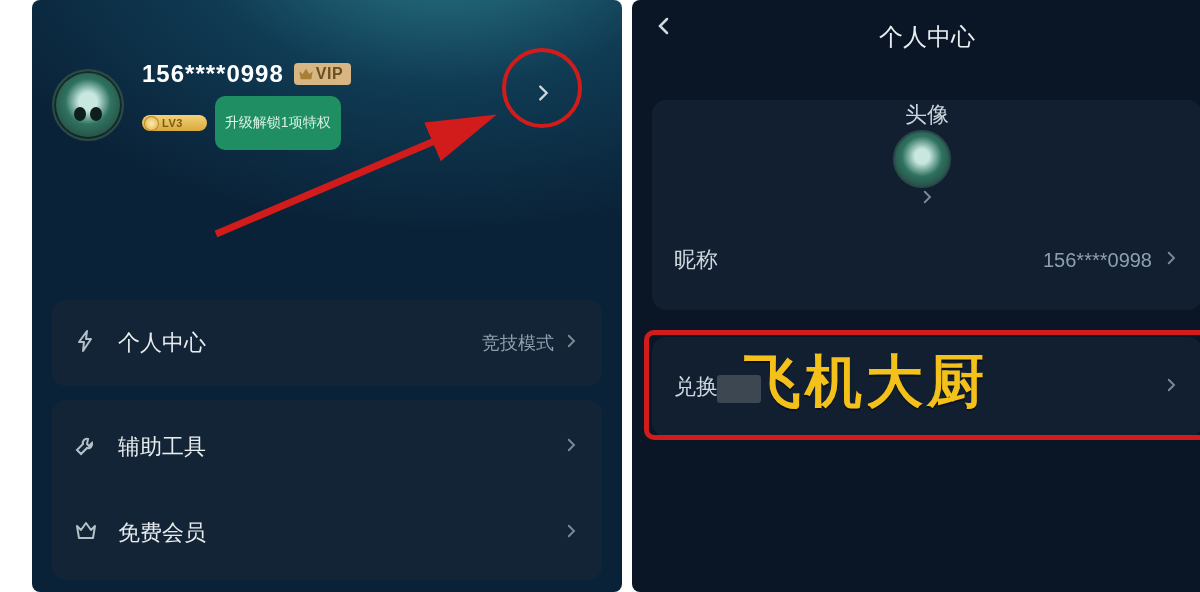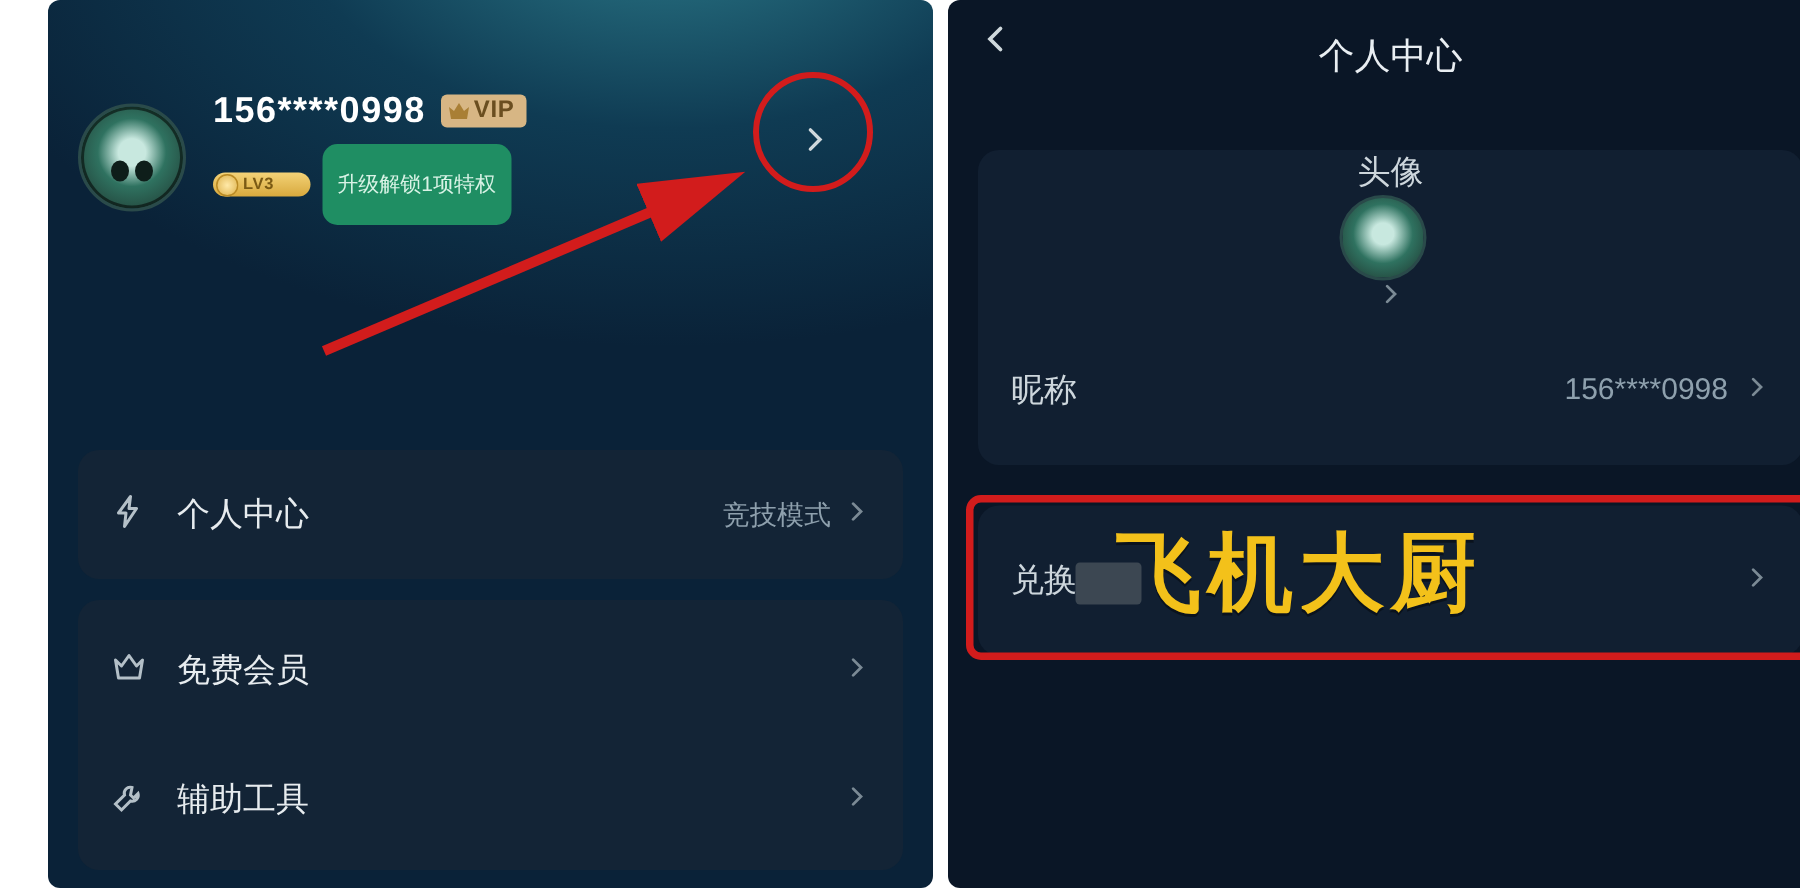--- a/index.html
+++ b/index.html
@@ -220,37 +220,37 @@
             <path fill="none" stroke="currentColor" stroke-width="2.5" stroke-linecap="round" d="M9 5l7 7-7 7"></path>
           </svg>
       </span>
     </div>
   </div>
 
   <div id="others" class="llist">
     <div class="lrow">
       <span class="licon">
         <svg width="24" height="24" viewBox="0 0 24 24">
-            <path fill="none" stroke="currentColor" stroke-width="2" stroke-linejoin="round" d="M3 7l4 4 5-7 5 7 4-4-2 12H5z"></path>
-          </svg>
-      </span>
-      <span class="llabel">免费会员</span>
+            <path fill="none" stroke="currentColor" stroke-width="2" stroke-linecap="round" d="M14 6a4 4 0 0 0-5 5L3 17l4 4 6-6a4 4 0 0 0 5-5l-3 3-2-2z"></path>
+          </svg>
+      </span>
+      <span class="llabel">辅助工具</span>
       <span class="chev">
         <svg width="18" height="18" viewBox="0 0 24 24">
             <path fill="none" stroke="currentColor" stroke-width="2.5" stroke-linecap="round" d="M9 5l7 7-7 7"></path>
           </svg>
       </span>
     </div>
     <div class="lrow">
       <span class="licon">
         <svg width="24" height="24" viewBox="0 0 24 24">
-            <path fill="none" stroke="currentColor" stroke-width="2" stroke-linecap="round" d="M14 6a4 4 0 0 0-5 5L3 17l4 4 6-6a4 4 0 0 0 5-5l-3 3-2-2z"></path>
-          </svg>
-      </span>
-      <span class="llabel">辅助工具</span>
+            <path fill="none" stroke="currentColor" stroke-width="2" stroke-linejoin="round" d="M3 7l4 4 5-7 5 7 4-4-2 12H5z"></path>
+          </svg>
+      </span>
+      <span class="llabel">免费会员</span>
       <span class="chev">
         <svg width="18" height="18" viewBox="0 0 24 24">
             <path fill="none" stroke="currentColor" stroke-width="2.5" stroke-linecap="round" d="M9 5l7 7-7 7"></path>
           </svg>
       </span>
     </div>
   </div>
 </div>
 
 <div id="right" class="shot">

